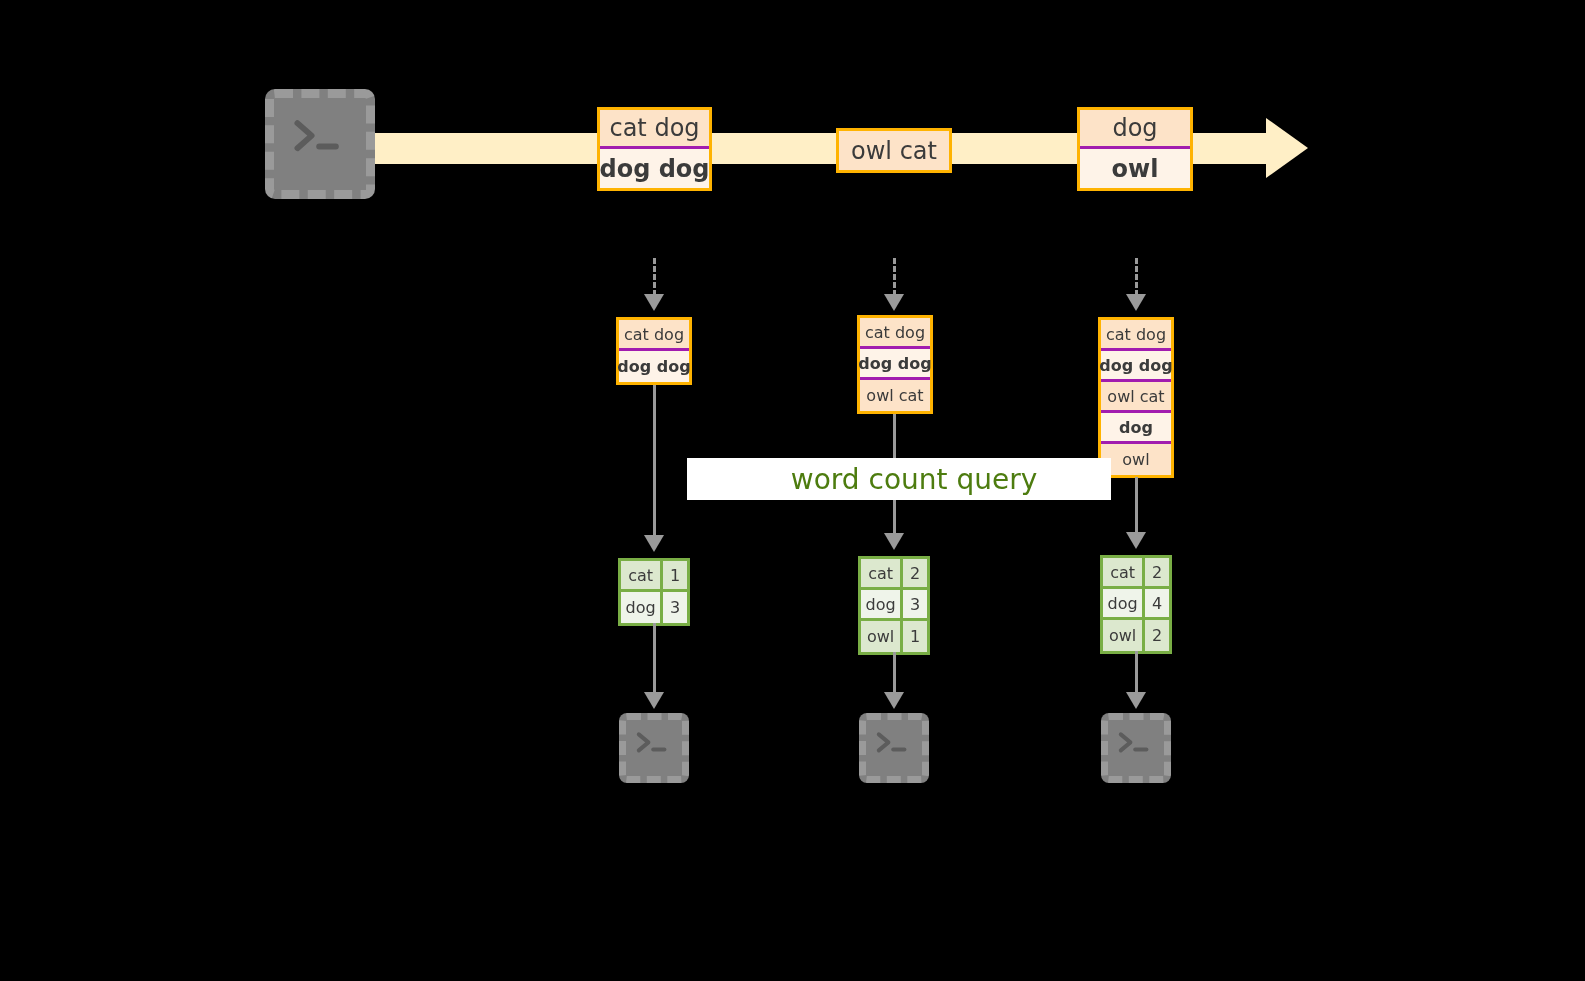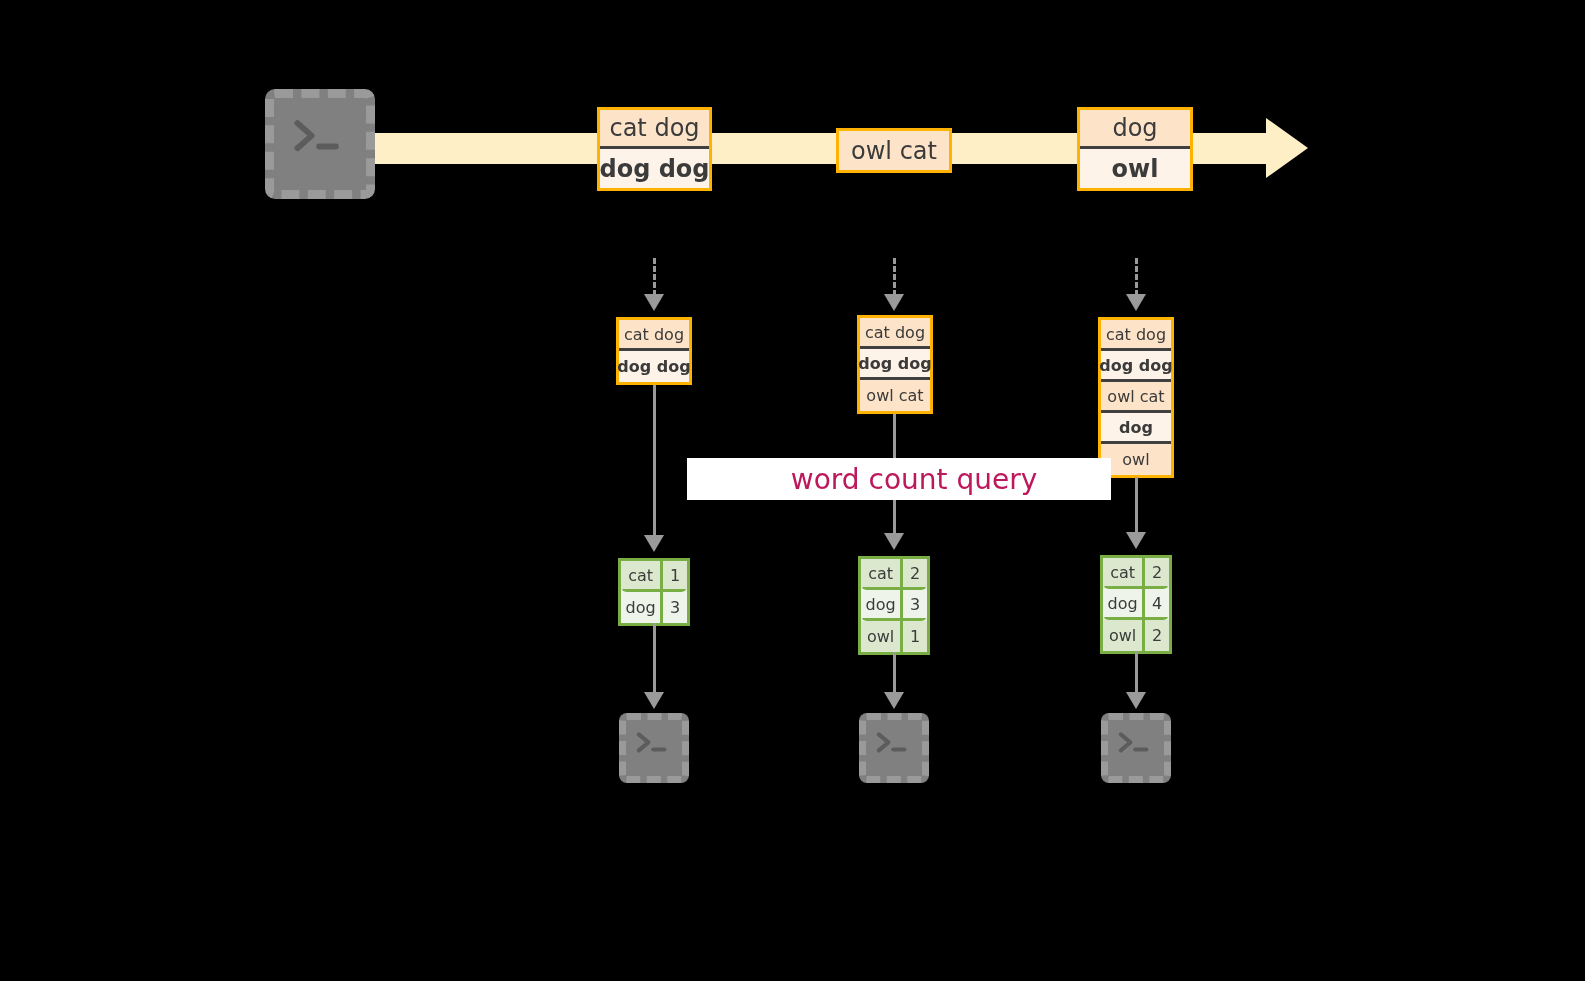--- a/index.html
+++ b/index.html
@@ -67,21 +67,21 @@
   }
 
   
   .rec-box {
     border: 3px solid #FFB300;
     background: #FFEFC6;
   }
   .rec-row {
     position: relative;
     box-sizing: border-box;
-    border-bottom: 3px solid #404040;
+    border-bottom: 3px solid #a21caf;
     display: flex;
     align-items: center;
     justify-content: center;
     color: #3b3b3b;
     white-space: nowrap;
   }
   .rec-row:last-child { border-bottom: none; }
   .rec-row.shade-a { background: #FDE3C8; }
   .rec-row.shade-b { background: #FEF3E8; font-weight: bold; }
 
@@ -95,21 +95,20 @@
   
   .res-box {
     border: 3px solid #79AE45;
     background: #E7EFDD;
   }
   .res-row {
     display: flex;
     height: 31px;
     border-bottom: 3px solid #79AE45;
     box-sizing: border-box;
-    border-radius: 6px;
   }
   .res-row:last-child { border-bottom: none; }
   .res-cell {
     display: flex;
     align-items: center;
     justify-content: center;
     font-size: 16px;
     color: #3b3b3b;
     box-sizing: border-box;
   }
@@ -144,21 +143,21 @@
     top: 458px;
     width: 424px;
     height: 42px;
     background: #FFFFFF;
     display: flex;
     align-items: center;
     justify-content: center;
   }
   .query-band .label {
     font-size: 28px;
-    color: #be185d;
+    color: #4d7c0f;
     white-space: nowrap;
     padding-left: 30px;
   }
 </style>
 </head>
 <body>
 
 <div id="stage">
 
   <div class="abs stream-band"></div>

